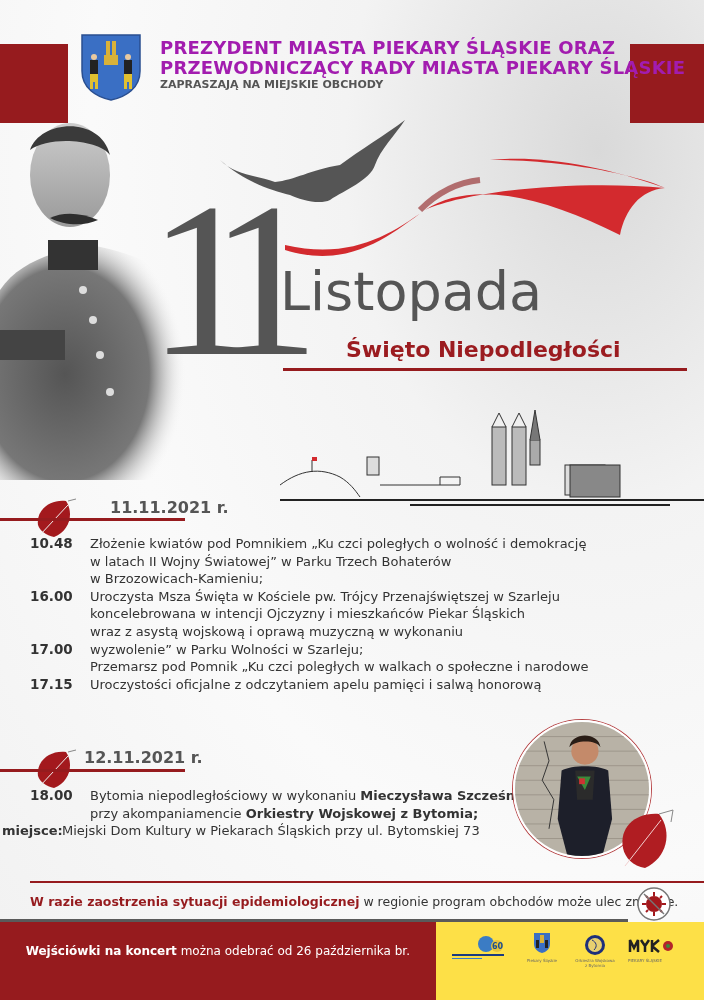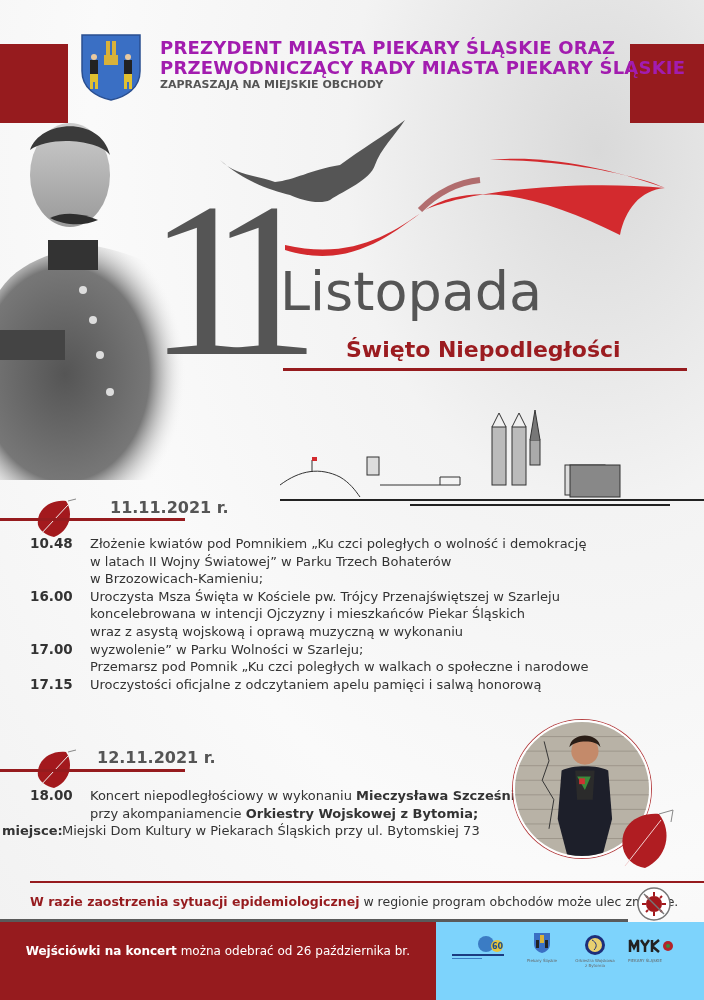--- a/index.html
+++ b/index.html
@@ -29,21 +29,21 @@
   .listopada { left: 280px; top: 262px; font-family: "DejaVu Sans", sans-serif; font-size: 54px; line-height: 60px; color: #555; }
   .swieto { left: 346px; top: 337px; font-family: "DejaVu Sans", sans-serif; font-weight: bold; font-size: 22px; color: #9b1c20; white-space: nowrap; }
   .title-rule { left: 283px; top: 368px; width: 404px; height: 3px; background: #961b1e; }
 
   .flag { left: 220px; top: 110px; width: 470px; height: 160px; }
   .skyline { left: 280px; top: 405px; width: 424px; height: 105px; }
 
   
   .day-heading { font-weight: bold; font-size: 16px; color: #555; white-space: nowrap; }
   .day1-heading { left: 84px; top: 498px; margin-left: 26px; }
-  .day2-heading { left: 84px; top: 748px; margin-left: 13px; }
+  .day2-heading { left: 84px; top: 748px; }
   .day-rule { height: 3px; background: #961b1e; }
   .day1-rule { left: 0; top: 518px; width: 185px; }
   .day2-rule { left: 0; top: 769px; width: 185px; }
   .leaf { width: 46px; height: 46px; }
   .leaf1 { left: 32px; top: 495px; }
   .leaf2 { left: 32px; top: 746px; }
 
   .sched { left: 30px; width: 640px; font-size: 13px; line-height: 17.6px; color: #333; }
   .row { display: flex; }
   .time { width: 60px; flex: none; font-weight: bold; font-size: 13.5px; }
@@ -60,21 +60,21 @@
   
   .notice-rule-top { left: 30px; top: 881px; width: 674px; height: 2px; background: #961b1e; }
   .notice { left: 30px; top: 894px; width: 600px; text-align: center; font-size: 12.5px; color: #333; white-space: nowrap; }
   .notice b { color: #961b1e; }
   .virus { left: 636px; top: 886px; width: 36px; height: 36px; }
   .notice-rule-bot { left: 0; top: 919px; width: 628px; height: 3px; background: #5a5a5a; }
 
   
   .footer-red { left: 0; top: 922px; width: 436px; height: 78px; background: #961b1e; }
   .footer-text { left: 0; top: 943px; width: 410px; text-align: right; color: #fff; font-size: 12px; line-height: 16px; }
-  .footer-white { left: 436px; top: 922px; width: 268px; height: 78px; background: #7dd3fc; }
+  .footer-white { left: 436px; top: 922px; width: 268px; height: 78px; background: #fde047; }
   .logo { position: absolute; }
   .logo-caption { position: absolute; font-size: 4px; color: #666; text-align: center; white-space: nowrap; }
 </style>
 </head>
 <body>
 
 <div class="abs hdr-bar-left"></div>
 <div class="abs hdr-bar-right"></div>
 <svg class="abs crest" viewBox="0 0 62 68">
   <path d="M2 2 H60 V38 C60 55 46 64 31 67 C16 64 2 55 2 38 Z" fill="#3a6fc4" stroke="#2a4f90" stroke-width="1.5"></path>
@@ -195,21 +195,21 @@
   <path d="M36 6 L44 4" stroke="#888"></path>
     <path d="M8 40 L36 10" stroke="#eee" stroke-width="1"></path>
 </svg>
 <div class="abs day-heading day2-heading">12.11.2021 r.</div>
 <div class="abs day-rule day2-rule"></div>
 
 <div class="abs sched day2">
   <div class="row">
     <div class="time">18.00</div>
     <div class="desc">
-      <div><span>Koncert niepodległościowy w wykonaniu </span><b>Mieczysława Szcześniaka</b></div>
+      <div><span>Bytomia niepodległościowy w wykonaniu </span><b>Mieczysława Szcześniaka</b></div>
       <div><span>przy akompaniamencie </span><b>Orkiestry Wojskowej z Bytomia;</b></div>
     </div>
   </div>
   <div class="row" style="margin-left:-28px;">
     <span class="miejsce-label" style="width:60px;display:inline-block;">miejsce:</span>
     <span>Miejski Dom Kultury w Piekarach Śląskich przy ul. Bytomskiej 73</span>
   </div>
 </div>
 
 <svg class="abs singer" viewBox="0 0 138 138">

